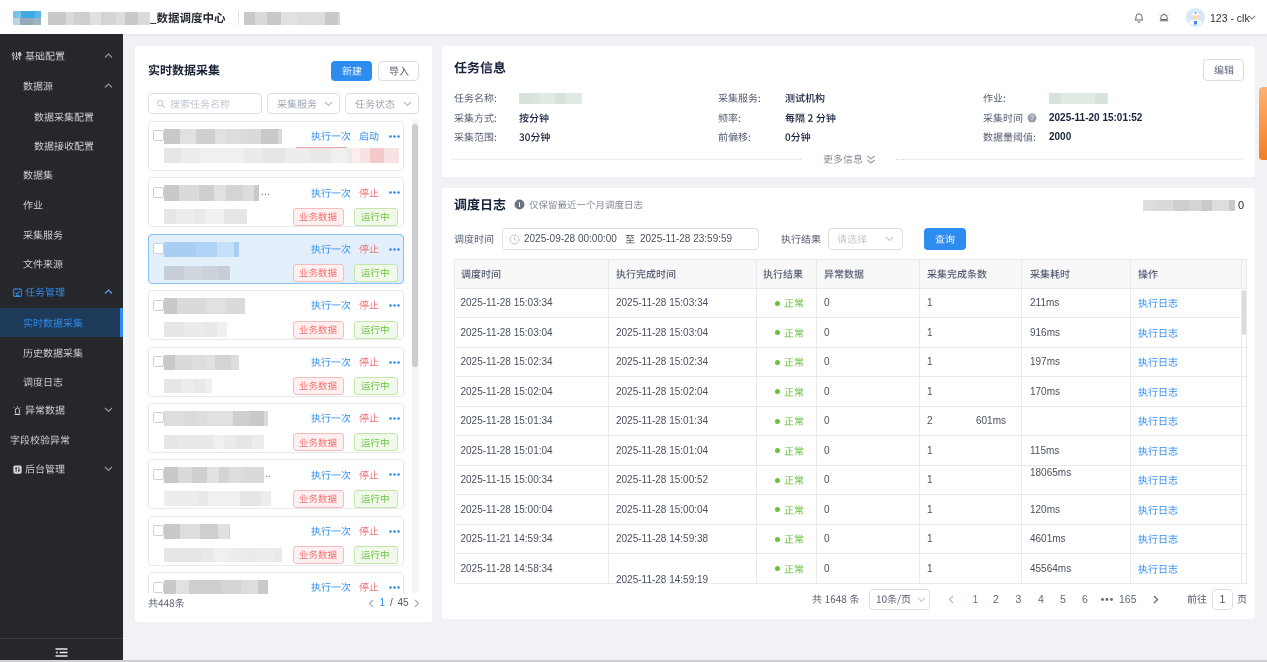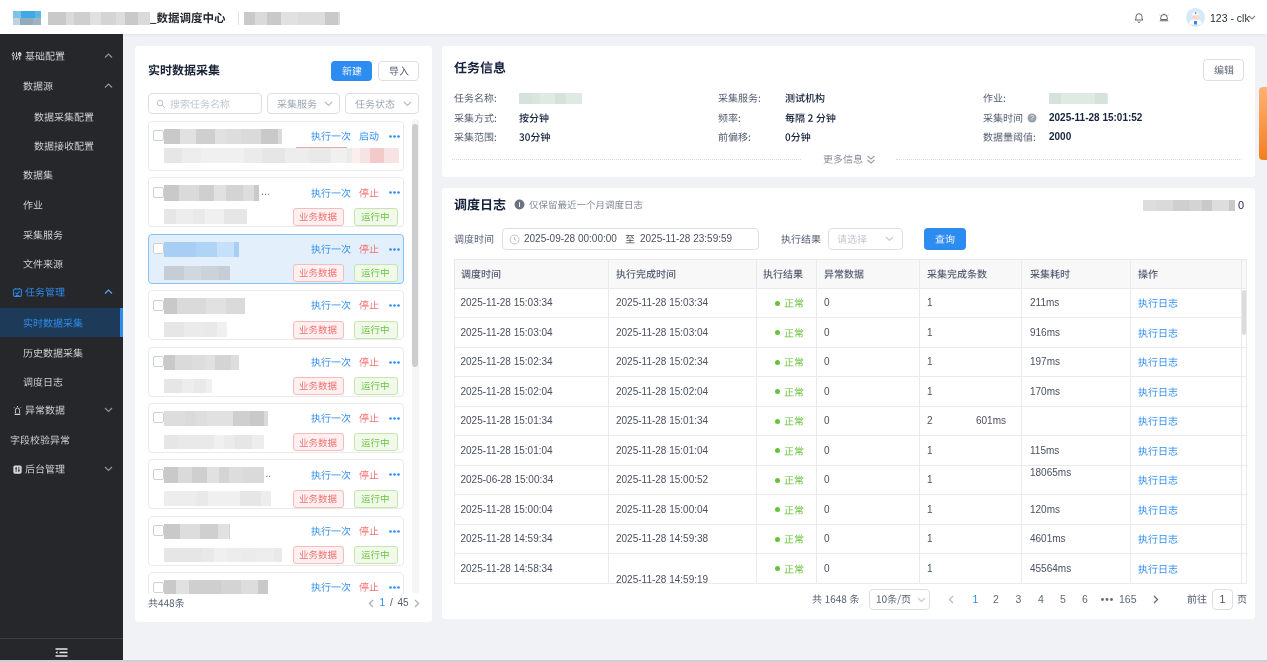--- a/index.html
+++ b/index.html
@@ -962,21 +962,21 @@
       <use href="#s40" fill="#515a6e"></use>
     </svg>
 <div style="position:absolute;left:1049.0px;top:92.5px;width:59.0px;height:11.0px;background:linear-gradient(90deg,#d5e3da 0.0px 12.1px,#dfeae3 12.1px 29.1px,#dfeae3 29.1px 46.1px,#d5e3da 46.1px 58.2px,#dfeae3 58.2px 59.0px);"></div>
 <svg style="position:absolute;left:983.0px;top:112.5px;overflow:visible" width="40.00" height="10.00" viewBox="0 -880 4000 1000">
       <use href="#s41" fill="#515a6e"></use>
     </svg>
 <svg style="position:absolute;left:1027px;top:112.5px" width="10" height="10" viewBox="0 0 20 20">
       <circle cx="10" cy="10" r="9" fill="#9aa1ad"></circle>
       <text x="10" y="14.5" text-anchor="middle" font-family="Liberation Sans" font-size="13" fill="#fff">?</text>
     </svg>
-<div style="position:absolute;left:1049px;top:111.5px;font:600 10px 'Liberation Sans',sans-serif;color:#17233d">2025-11-28 15:01:52</div>
+<div style="position:absolute;left:1049px;top:111.5px;font:600 10px 'Liberation Sans',sans-serif;color:#17233d">2025-11-20 15:01:52</div>
 <svg style="position:absolute;left:983.0px;top:132.0px;overflow:visible" width="52.78" height="10.00" viewBox="0 -880 5278 1000">
       <use href="#s42" fill="#515a6e"></use>
     </svg>
 <div style="position:absolute;left:1049px;top:131.0px;font:600 10px 'Liberation Sans',sans-serif;color:#17233d">2000</div>
 <div style="position:absolute;left:452.0px;top:158.5px;width:349.0px;height:1.0px;border-top:1px dotted #d8dadd;"></div>
 <div style="position:absolute;left:896.0px;top:158.5px;width:346.0px;height:1.0px;border-top:1px dotted #d8dadd;"></div>
 <svg style="position:absolute;left:822.5px;top:154.0px;overflow:visible" width="40.00" height="10.00" viewBox="0 -880 4000 1000">
       <use href="#s43" fill="#848b97"></use>
     </svg>
 <svg style="position:absolute;left:866px;top:154.5px" width="10" height="9" viewBox="0 0 10 9" fill="none" stroke="#98a0ac" stroke-width="1.2">
@@ -1128,21 +1128,21 @@
 <div style="position:absolute;left:775px;top:448.2px;width:5px;height:5px;border-radius:50%;background:#67c23a"></div>
 <svg style="position:absolute;left:784.0px;top:445.8px;overflow:visible" width="20.00" height="10.00" viewBox="0 -880 2000 1000">
       <use href="#s58" fill="#67c23a"></use>
     </svg>
 <div style="position:absolute;left:824px;top:444.8px;font:10px 'Liberation Sans',sans-serif;color:#495060">0</div>
 <div style="position:absolute;left:927px;top:444.8px;font:10px 'Liberation Sans',sans-serif;color:#495060">1</div>
 <div style="position:absolute;left:1030px;top:444.8px;font:10px 'Liberation Sans',sans-serif;color:#495060">115ms</div>
 <svg style="position:absolute;left:1138.0px;top:445.8px;overflow:visible" width="40.00" height="10.00" viewBox="0 -880 4000 1000">
       <use href="#s59" fill="#2d8cf0"></use>
     </svg>
-<div style="position:absolute;left:460.5px;top:474.2px;font:10px 'Liberation Sans',sans-serif;color:#495060">2025-06-28 15:00:34</div>
+<div style="position:absolute;left:460.5px;top:474.2px;font:10px 'Liberation Sans',sans-serif;color:#495060">2025-11-15 15:00:34</div>
 <div style="position:absolute;left:616px;top:474.2px;font:10px 'Liberation Sans',sans-serif;color:#495060">2025-11-28 15:00:52</div>
 <div style="position:absolute;left:775px;top:477.8px;width:5px;height:5px;border-radius:50%;background:#67c23a"></div>
 <svg style="position:absolute;left:784.0px;top:475.2px;overflow:visible" width="20.00" height="10.00" viewBox="0 -880 2000 1000">
       <use href="#s58" fill="#67c23a"></use>
     </svg>
 <div style="position:absolute;left:824px;top:474.2px;font:10px 'Liberation Sans',sans-serif;color:#495060">0</div>
 <div style="position:absolute;left:927px;top:474.2px;font:10px 'Liberation Sans',sans-serif;color:#495060">1</div>
 <div style="position:absolute;left:1030px;top:467px;font:10px 'Liberation Sans',sans-serif;color:#495060">18065ms</div>
 <svg style="position:absolute;left:1138.0px;top:475.2px;overflow:visible" width="40.00" height="10.00" viewBox="0 -880 4000 1000">
       <use href="#s59" fill="#2d8cf0"></use>
@@ -1152,21 +1152,21 @@
 <div style="position:absolute;left:775px;top:507.2px;width:5px;height:5px;border-radius:50%;background:#67c23a"></div>
 <svg style="position:absolute;left:784.0px;top:504.8px;overflow:visible" width="20.00" height="10.00" viewBox="0 -880 2000 1000">
       <use href="#s58" fill="#67c23a"></use>
     </svg>
 <div style="position:absolute;left:824px;top:503.8px;font:10px 'Liberation Sans',sans-serif;color:#495060">0</div>
 <div style="position:absolute;left:927px;top:503.8px;font:10px 'Liberation Sans',sans-serif;color:#495060">1</div>
 <div style="position:absolute;left:1030px;top:503.8px;font:10px 'Liberation Sans',sans-serif;color:#495060">120ms</div>
 <svg style="position:absolute;left:1138.0px;top:504.8px;overflow:visible" width="40.00" height="10.00" viewBox="0 -880 4000 1000">
       <use href="#s59" fill="#2d8cf0"></use>
     </svg>
-<div style="position:absolute;left:460.5px;top:533.2px;font:10px 'Liberation Sans',sans-serif;color:#495060">2025-11-28 14:59:34</div>
+<div style="position:absolute;left:460.5px;top:533.2px;font:10px 'Liberation Sans',sans-serif;color:#495060">2025-11-21 14:59:34</div>
 <div style="position:absolute;left:616px;top:533.2px;font:10px 'Liberation Sans',sans-serif;color:#495060">2025-11-28 14:59:38</div>
 <div style="position:absolute;left:775px;top:536.8px;width:5px;height:5px;border-radius:50%;background:#67c23a"></div>
 <svg style="position:absolute;left:784.0px;top:534.2px;overflow:visible" width="20.00" height="10.00" viewBox="0 -880 2000 1000">
       <use href="#s58" fill="#67c23a"></use>
     </svg>
 <div style="position:absolute;left:824px;top:533.2px;font:10px 'Liberation Sans',sans-serif;color:#495060">0</div>
 <div style="position:absolute;left:927px;top:533.2px;font:10px 'Liberation Sans',sans-serif;color:#495060">1</div>
 <div style="position:absolute;left:1030px;top:533.2px;font:10px 'Liberation Sans',sans-serif;color:#495060">4601ms</div>
 <svg style="position:absolute;left:1138.0px;top:534.2px;overflow:visible" width="40.00" height="10.00" viewBox="0 -880 4000 1000">
       <use href="#s59" fill="#2d8cf0"></use>

